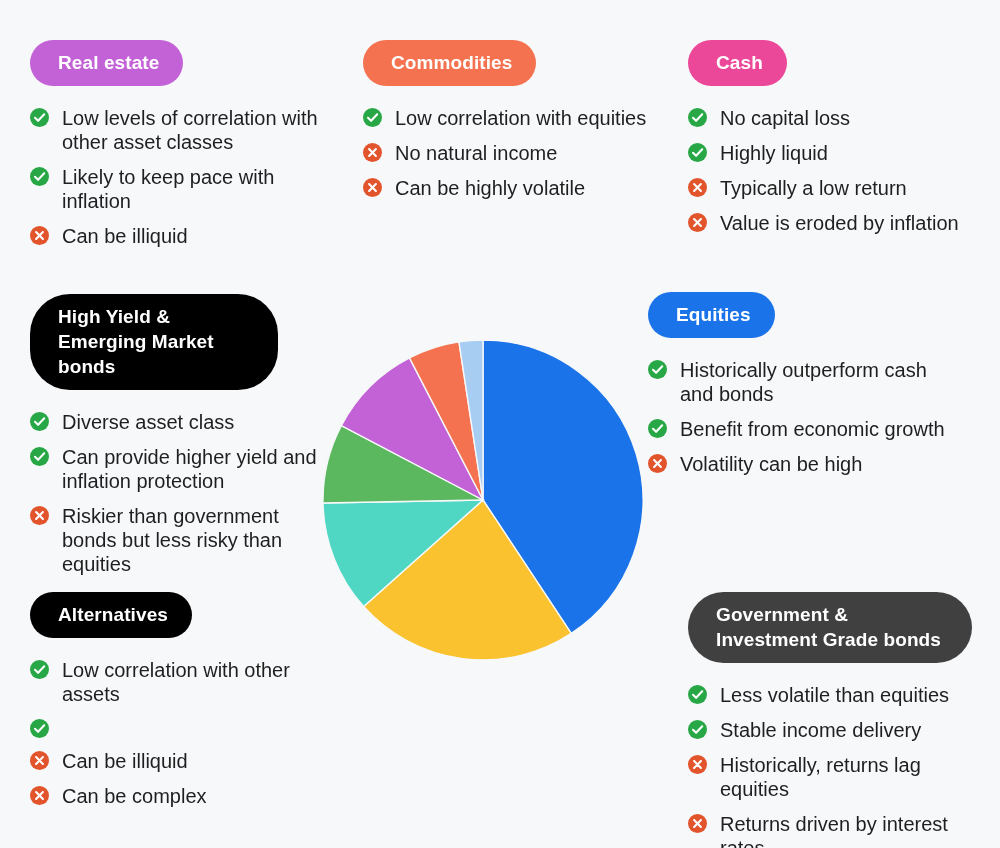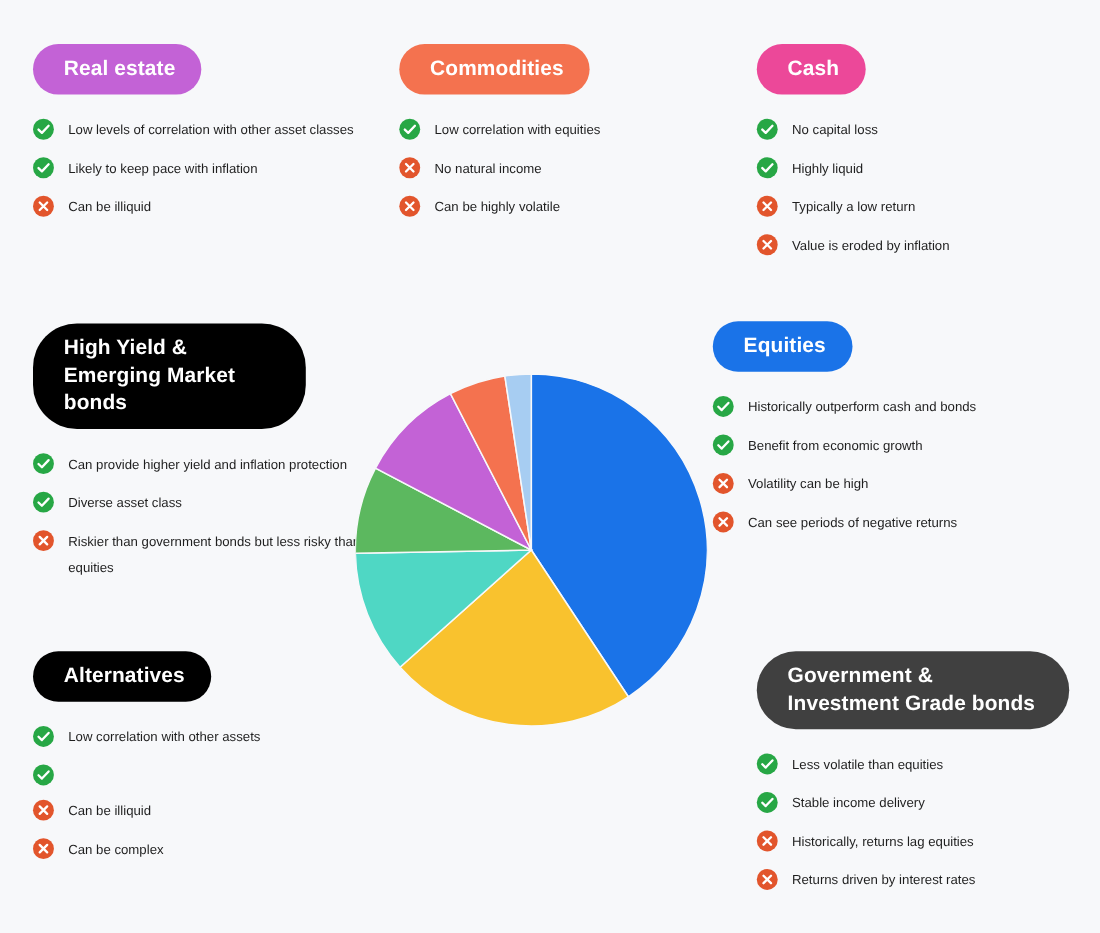--- a/index.html
+++ b/index.html
@@ -47,21 +47,21 @@
     margin-right: 13px;
     margin-top: 2px;
     position: relative;
   }
   .mark.yes { background: #27a745; }
   .mark.no  { background: #e2552c; }
 
   .mark svg { display: block; width: 19px; height: 19px; }
 
   .btext {
-    font-size: 12px;
+    font-size: 20px;
     line-height: 24px;
     color: #1f1f1f;
   }
 
   
   #blk-real-estate        { left: 30px;  top: 40px;  width: 300px; }
   #blk-commodities        { left: 363px; top: 40px;  width: 300px; }
   #blk-cash               { left: 688px; top: 40px;  width: 300px; }
   #blk-high-yield         { left: 30px;  top: 294px; width: 300px; }
   #blk-equities           { left: 648px; top: 292px; width: 300px; }
@@ -170,31 +170,31 @@
           <span class="btext">Value is eroded by inflation</span>
         </div>
       </div></div>
   <div class="asset-block" id="blk-high-yield"><div class="pill" style="background: #000000;">High Yield &amp; Emerging Market bonds</div><div class="bullets">
         <div class="bullet">
           <span class="mark yes">
             <svg viewBox="0 0 19 19">
               <path d="M5 9.8 L8.1 12.8 L14.2 6.3" fill="none" stroke="#ffffff" stroke-width="2.1" stroke-linecap="round" stroke-linejoin="round"></path>
             </svg>
           </span>
+          <span class="btext">Diverse asset class</span>
+        </div>
+        <div class="bullet">
+          <span class="mark yes">
+            <svg viewBox="0 0 19 19">
+              <path d="M5 9.8 L8.1 12.8 L14.2 6.3" fill="none" stroke="#ffffff" stroke-width="2.1" stroke-linecap="round" stroke-linejoin="round"></path>
+            </svg>
+          </span>
           <span class="btext">Can provide higher yield and inflation protection</span>
         </div>
         <div class="bullet">
-          <span class="mark yes">
-            <svg viewBox="0 0 19 19">
-              <path d="M5 9.8 L8.1 12.8 L14.2 6.3" fill="none" stroke="#ffffff" stroke-width="2.1" stroke-linecap="round" stroke-linejoin="round"></path>
-            </svg>
-          </span>
-          <span class="btext">Diverse asset class</span>
-        </div>
-        <div class="bullet">
           <span class="mark no">
             <svg viewBox="0 0 19 19">
               <path d="M6.1 6.1 L12.9 12.9 M12.9 6.1 L6.1 12.9" fill="none" stroke="#ffffff" stroke-width="2.1" stroke-linecap="round"></path>
             </svg>
           </span>
           <span class="btext">Riskier than government bonds but less risky than equities</span>
         </div>
       </div></div>
   <div class="asset-block" id="blk-equities"><div class="pill" style="background: rgb(26, 115, 232);">Equities</div><div class="bullets">
         <div class="bullet">
@@ -213,28 +213,20 @@
           </span>
           <span class="btext">Benefit from economic growth</span>
         </div>
         <div class="bullet">
           <span class="mark no">
             <svg viewBox="0 0 19 19">
               <path d="M6.1 6.1 L12.9 12.9 M12.9 6.1 L6.1 12.9" fill="none" stroke="#ffffff" stroke-width="2.1" stroke-linecap="round"></path>
             </svg>
           </span>
           <span class="btext">Volatility can be high</span>
-        </div>
-        <div class="bullet">
-          <span class="mark no">
-            <svg viewBox="0 0 19 19">
-              <path d="M6.1 6.1 L12.9 12.9 M12.9 6.1 L6.1 12.9" fill="none" stroke="#ffffff" stroke-width="2.1" stroke-linecap="round"></path>
-            </svg>
-          </span>
-          <span class="btext">Can see periods of negative returns</span>
         </div>
       </div></div>
   <div class="asset-block" id="blk-alternatives"><div class="pill" style="background: #000000;">Alternatives</div><div class="bullets">
         <div class="bullet">
           <span class="mark yes">
             <svg viewBox="0 0 19 19">
               <path d="M5 9.8 L8.1 12.8 L14.2 6.3" fill="none" stroke="#ffffff" stroke-width="2.1" stroke-linecap="round" stroke-linejoin="round"></path>
             </svg>
           </span>
           <span class="btext">Low correlation with other assets</span>

